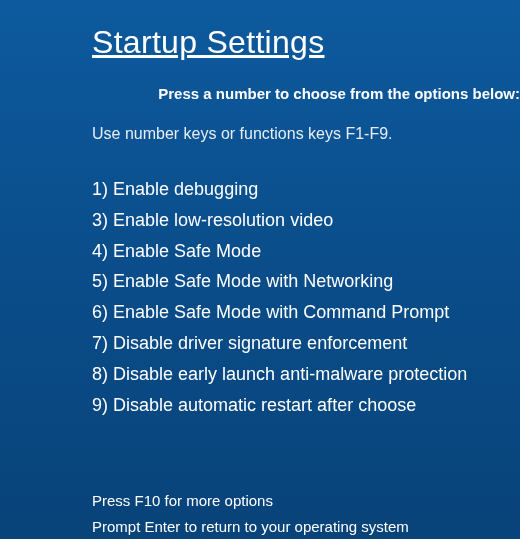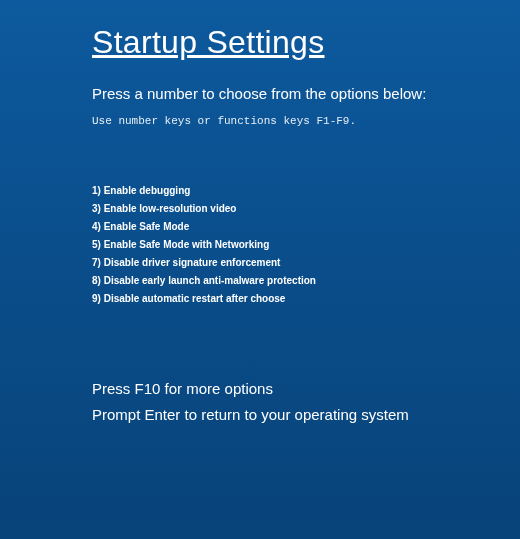--- a/index.html
+++ b/index.html
@@ -18,36 +18,36 @@
     }
     .title {
       font-size: 32px;
       font-weight: 300;
       margin-bottom: 24px;
       letter-spacing: 0.3px;
       text-decoration: underline;
     }
     .subtitle {
       font-size: 15px;
-      font-weight: 400;
-      margin-bottom: 13px;
+      font-weight: 700;
+      margin-bottom: 23px;
+      text-align: right;
     }
     .hint {
-      font-size: 11px;
+      font-size: 16px;
       font-weight: 400;
-      margin-bottom: 56px;
+      margin-bottom: 32px;
       color: rgba(255,255,255,0.9);
-      font-family: Liberation Mono, monospace;
     }
     .options {
       margin-bottom: 70px;
     }
     .option-item {
-      font-size: 10px;
-      font-weight: 700;
+      font-size: 18px;
+      font-weight: 400;
       line-height: 1.6;
       margin-bottom: 2px;
     }
     .option-number {
       display: inline;
     }
     .option-label {
       display: inline;
     }
     .footer-line {
@@ -77,20 +77,24 @@
   </div>
   <div class="option-item">
     <span class="option-number">4)</span>
     <span class="option-label">Enable Safe Mode</span>
   </div>
   <div class="option-item">
     <span class="option-number">5)</span>
     <span class="option-label">Enable Safe Mode with Networking</span>
   </div>
   <div class="option-item">
+    <span class="option-number">6)</span>
+    <span class="option-label">Enable Safe Mode with Command Prompt</span>
+  </div>
+  <div class="option-item">
     <span class="option-number">7)</span>
     <span class="option-label">Disable driver signature enforcement</span>
   </div>
   <div class="option-item">
     <span class="option-number">8)</span>
     <span class="option-label">Disable early launch anti-malware protection</span>
   </div>
   <div class="option-item">
     <span class="option-number">9)</span>
     <span class="option-label">Disable automatic restart after choose</span>

